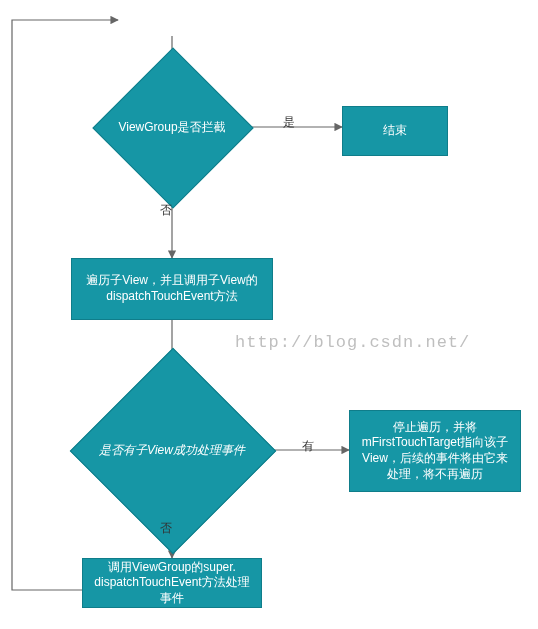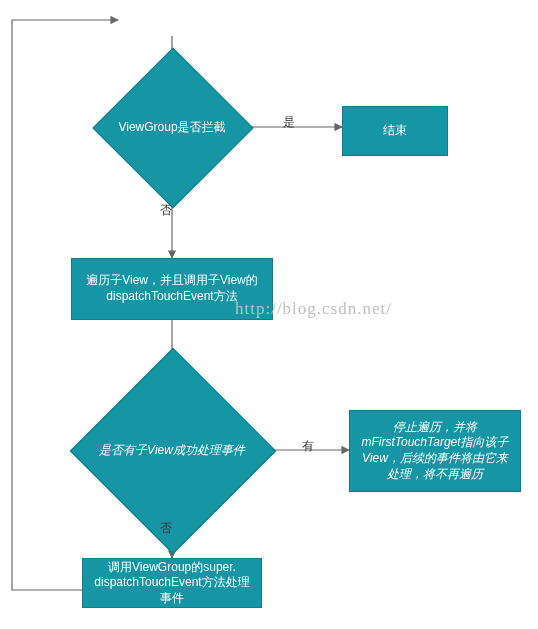--- a/index.html
+++ b/index.html
@@ -122,27 +122,27 @@
 
   <div class="node process" style="left:71px; top:258px; width:202px; height:62px;">
     <span>遍历子View，并且调用子View的dispatchTouchEvent方法</span>
   </div>
 
   <div class="diamond" style="left:72px; top:398px;">
     <div class="diamond-shape" style="left:28px; top:-20px; width:144px; height:144px;"></div>
     <div class="diamond-label" style="left:0; top:0; width:200px; height:104px;font-style:italic;">是否有子View成功处理事件</div>
   </div>
 
-  <div class="node process" style="left:349px; top:410px; width:172px; height:82px;font-style:italic;">
+  <div class="node process" style="left:349px; top:410px; width:172px; height:82px;">
     <span>停止遍历，并将mFirstTouchTarget指向该子View，后续的事件将由它来处理，将不再遍历</span>
   </div>
 
   <div class="node process" style="left:82px; top:558px; width:180px; height:44px;">
     <span>调用ViewGroup的super. dispatchTouchEvent方法处理事件</span>
   </div>
 
   <div class="edge-label" style="left:283px; top:114px;">是</div>
   <div class="edge-label" style="left:160px; top:202px;">否</div>
   <div class="edge-label" style="left:302px; top:438px;">有</div>
   <div class="edge-label" style="left:160px; top:520px;">否</div>
 
-  <div class="watermark" style="left:235px; top:299px;font-family:Liberation Serif, serif;">http://blog.csdn.net/</div>
+  <div class="watermark" style="left:235px; top:333px;">http://blog.csdn.net/</div>
 </div>
 
 </body></html>

